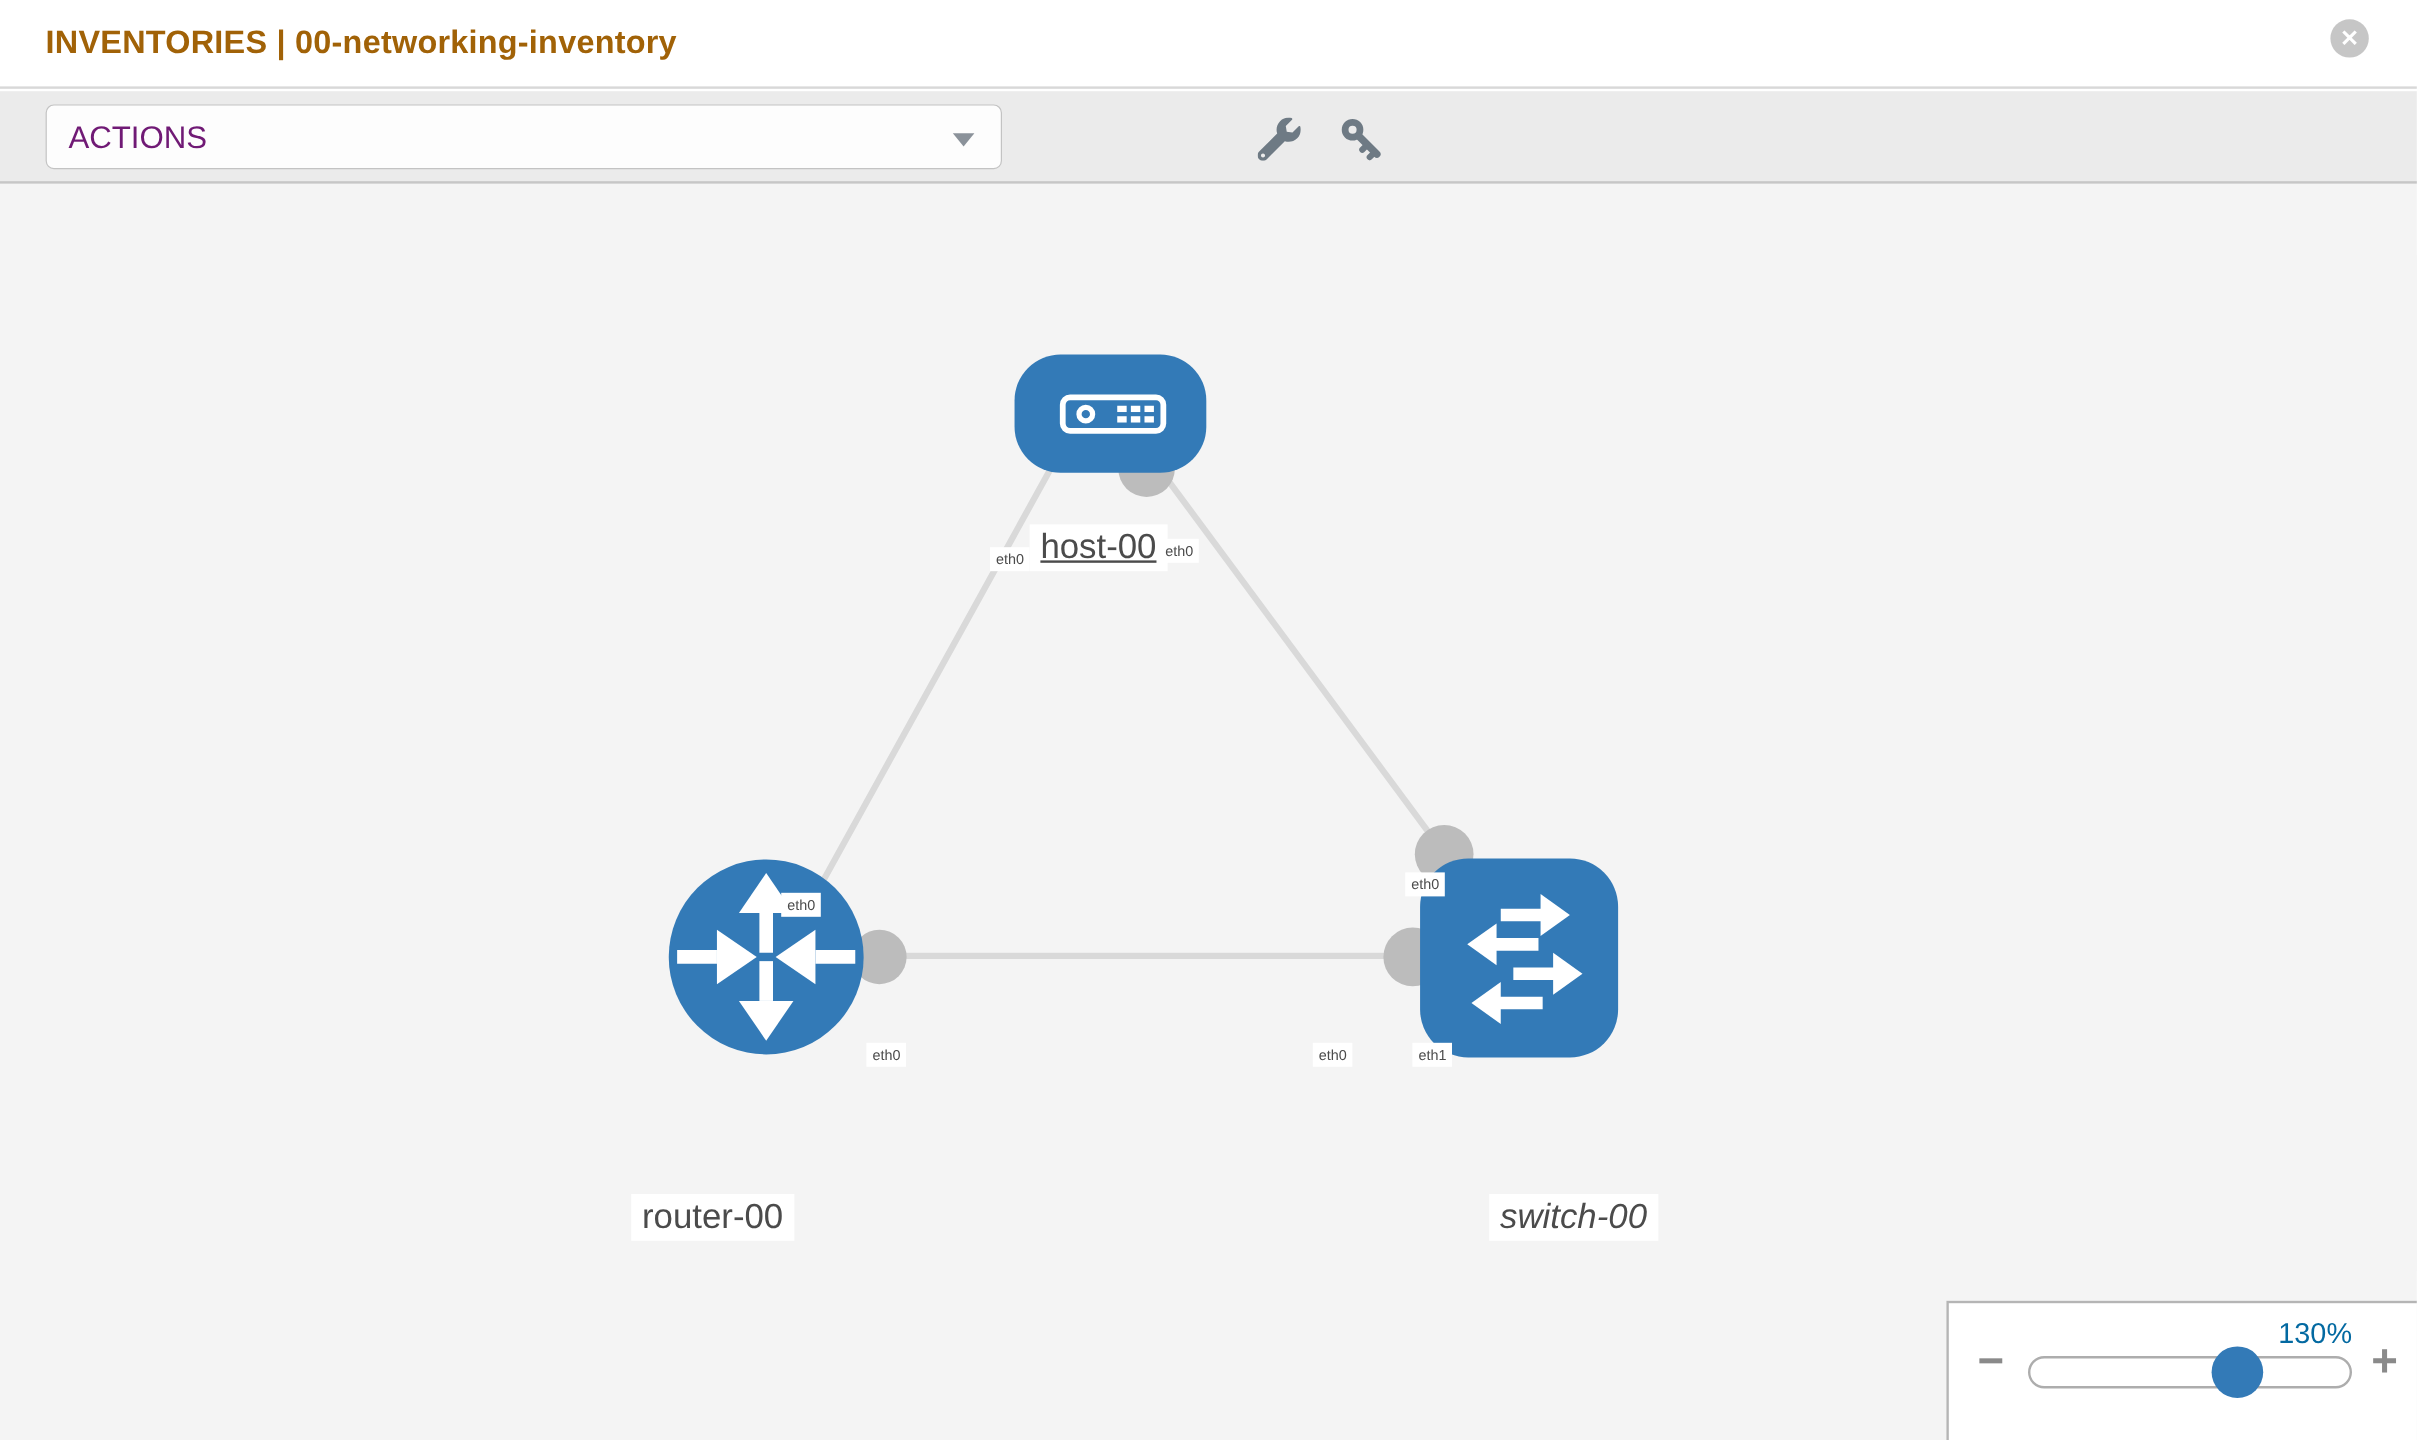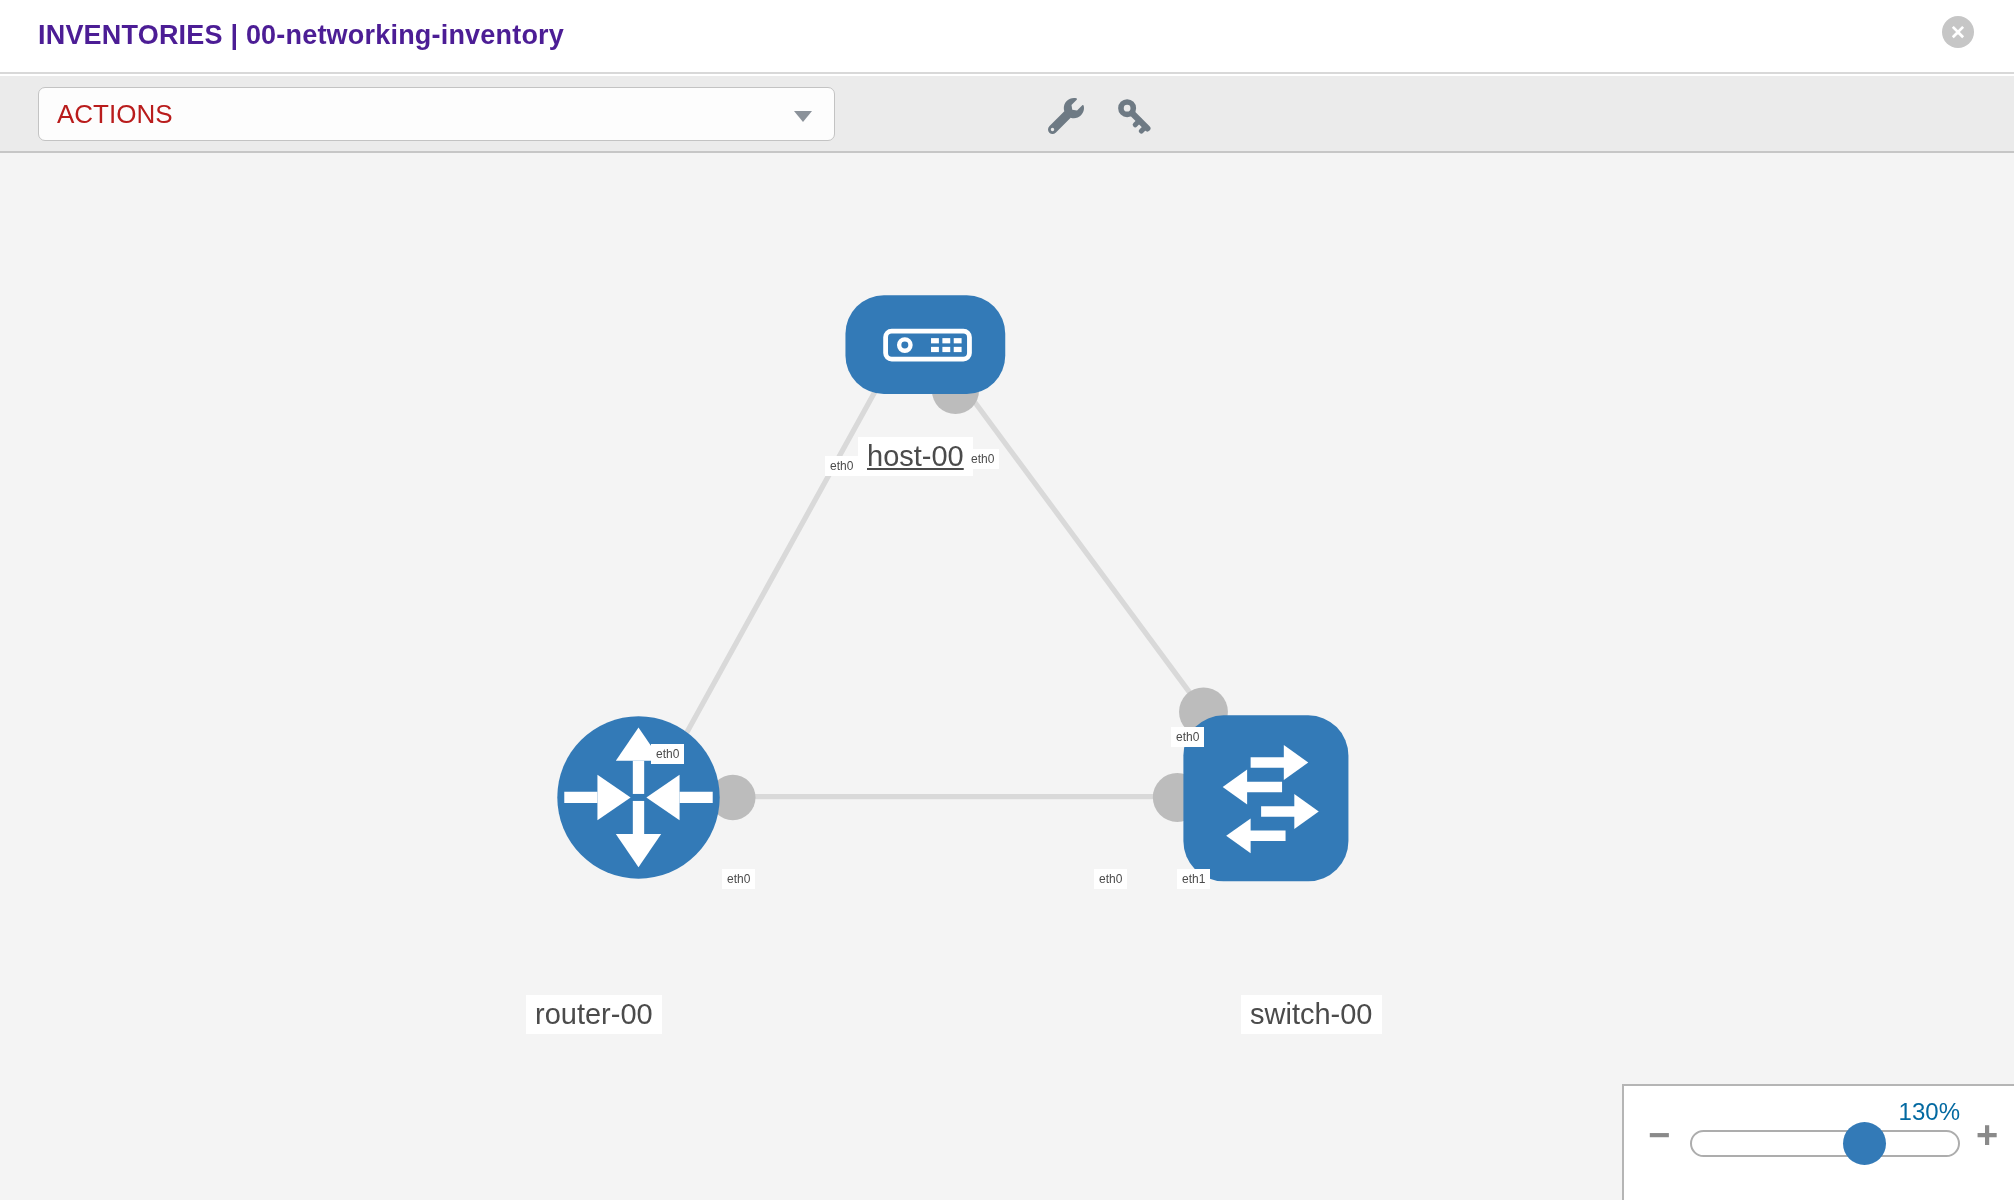--- a/index.html
+++ b/index.html
@@ -3,33 +3,33 @@
 <meta charset="utf-8">
 <style>
   * { margin:0; padding:0; box-sizing:border-box; }
   html,body { width:2014px; height:1200px; overflow:hidden;
     font-family:"Liberation Sans", sans-serif; background:#fff; }
 
   
   .header { position:absolute; left:0; top:0; width:2014px; height:74px;
     background:#ffffff; border-bottom:2px solid #d8d8d8; z-index:5; }
   .header-title { position:absolute; left:38px; top:20px; font-size:27px;
-    font-weight:bold; color:#4c1d95; letter-spacing:0.2px; }
+    font-weight:bold; color:#a16207; letter-spacing:0.2px; }
   .close-btn { position:absolute; left:1942px; top:16px; width:32px; height:32px;
     border-radius:50%; background:#c6c6c6; display:flex; align-items:center;
     justify-content:center; cursor:pointer; }
   .close-x { color:#ffffff; font-size:19px; font-weight:bold; line-height:1; }
 
   
   .toolbar { position:absolute; left:0; top:76px; width:2014px; height:77px;
     background:#ebebeb; border-bottom:2px solid #c6c6c6; z-index:5; }
   .dd { position:absolute; top:11px; height:54px; background:#fdfdfd;
     border:1px solid #c3c3c3; border-radius:7px; display:flex;
     align-items:center; cursor:pointer; }
-  .dd-label { font-size:26px; color:#b91c1c; padding-left:18px; }
+  .dd-label { font-size:26px; color:#701a75; padding-left:18px; }
   .chev { position:absolute; right:22px; top:23px; width:0; height:0;
     border-left:9px solid transparent; border-right:9px solid transparent;
     border-top:11px solid #8b929a; }
   .dd-actions { left:38px; width:797px; }
   .dd-search  { left:1183px; width:793px; }
   .tool-icon-btn { position:absolute; top:20px; width:40px; height:40px;
     display:flex; align-items:center; justify-content:center; cursor:pointer; }
 
   
   .canvas { position:absolute; left:0; top:153px; width:2014px; height:1047px;
@@ -147,21 +147,21 @@
         <line x1="1298" y1="906" x2="1340" y2="906"></line>
         <polygon points="1364,906 1336,886 1336,926" stroke="none"></polygon>
         <line x1="1326" y1="934" x2="1282" y2="934"></line>
         <polygon points="1258,934 1286,914 1286,954" stroke="none"></polygon>
       </g>
     </g>
   </svg>
 
   <div class="chip chip-node" style="left:858px; top:284px;text-decoration:underline;">host-00</div>
   <div class="chip chip-node" style="left:526px; top:842px;">router-00</div>
-  <div class="chip chip-node" style="left:1241px; top:842px;">switch-00</div>
+  <div class="chip chip-node" style="left:1241px; top:842px;font-style:italic;">switch-00</div>
 
   <div class="chip chip-if" style="left:825px; top:303px;">eth0</div>
   <div class="chip chip-if" style="left:966px; top:296px;">eth0</div>
   <div class="chip chip-if" style="left:651px; top:591px;">eth0</div>
   <div class="chip chip-if" style="left:722px; top:716px;">eth0</div>
   <div class="chip chip-if" style="left:1171px; top:574px;">eth0</div>
   <div class="chip chip-if" style="left:1094px; top:716px;">eth0</div>
   <div class="chip chip-if" style="left:1177px; top:716px;">eth1</div>
 
   <div class="zoom-panel">

